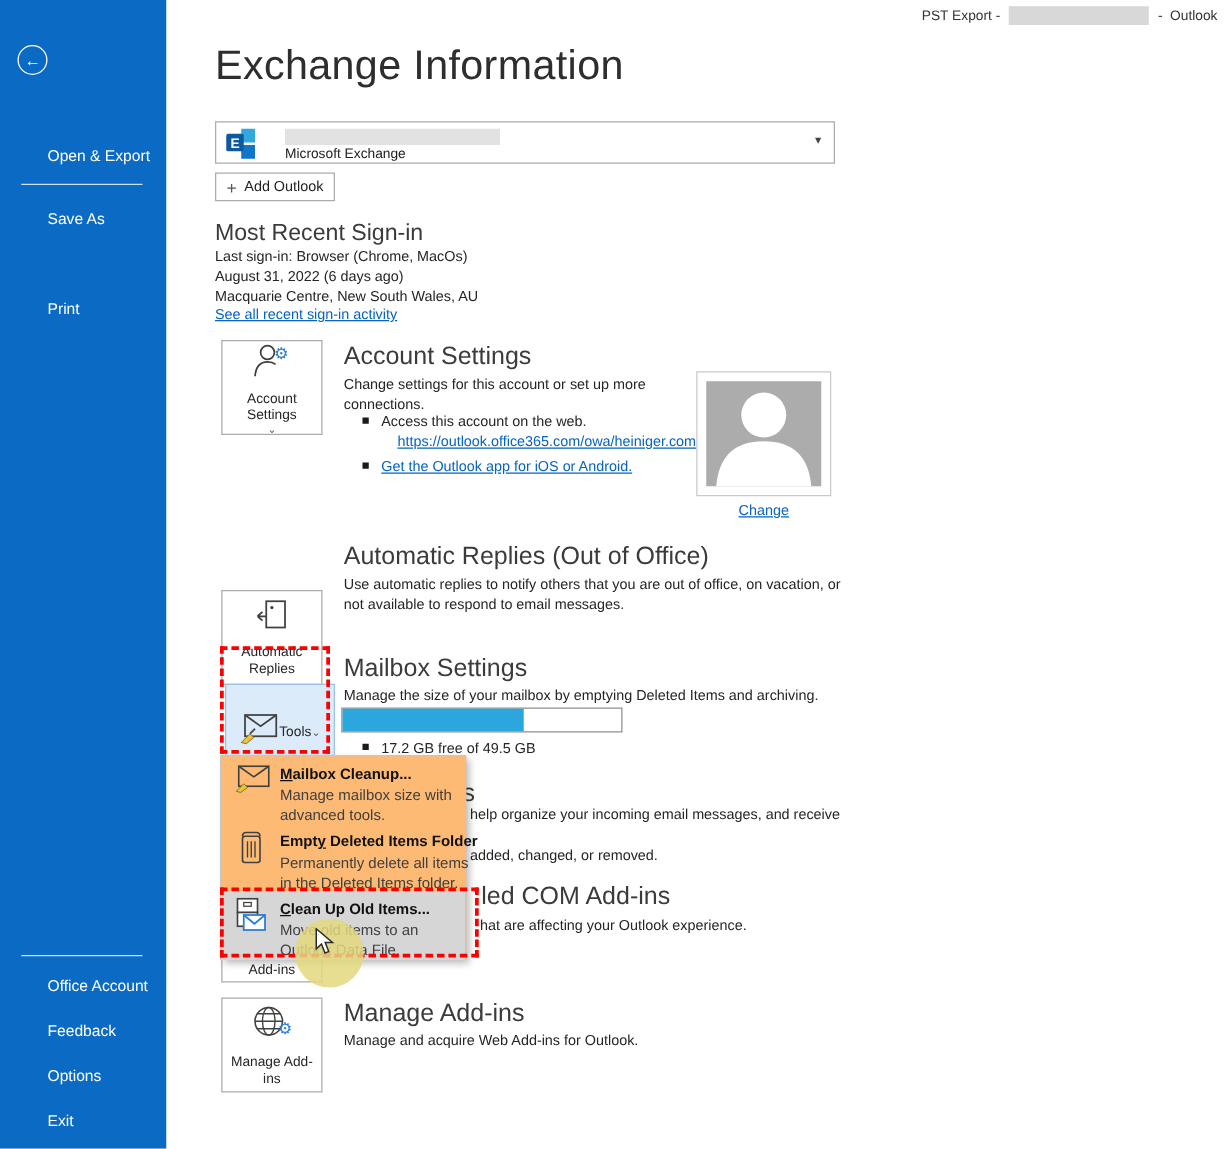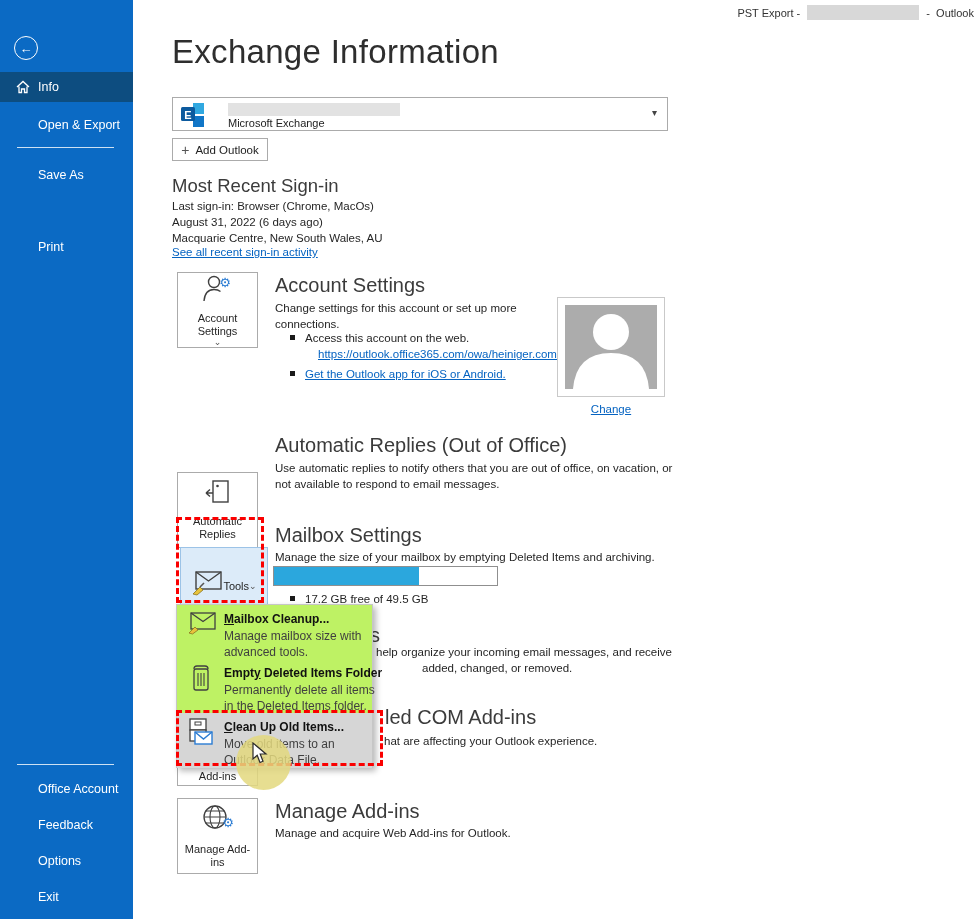--- a/index.html
+++ b/index.html
@@ -59,21 +59,21 @@
   
   .progress { position:absolute; left:273px; top:566px; width:225px; height:20px; border:1px solid #8f8f8f; background:#fff; }
   .progress .fill { height:100%; background:#2ba7dd; }
 
   
   .red-dash { position:absolute; border:3px dashed #fa0000; z-index:6; pointer-events:none; }
   .tools-btn { position:absolute; left:180px; top:547px; width:88px; height:78px; background:#dcebf9; border:1px solid #9cc3e7;
                display:flex; flex-direction:row; align-items:center; justify-content:center; font-size:11px; color:#262626; cursor:pointer; }
 
   
-  .menu { position:absolute; left:176px; top:604px; width:197px; height:164px; background:#bef264; border:1px solid #c6c6c6;
+  .menu { position:absolute; left:176px; top:604px; width:197px; height:164px; background:#fdba74; border:1px solid #c6c6c6;
           box-shadow:3px 3px 6px rgba(0,0,0,.28); z-index:5; }
   .menu-hl { position:absolute; left:0; top:108px; width:195px; height:55px; background:#d6d6d6; }
   .m-title { position:absolute; left:47px; font-size:12px; font-weight:bold; color:#111; white-space:nowrap; cursor:pointer; }
   .m-title .ak { text-decoration:underline; }
   .m-desc { position:absolute; left:47px; font-size:12px; color:#3f3f3f; line-height:16px; white-space:nowrap; }
   .m-ic { position:absolute; left:10px; }
 
   
   .com-btn { position:absolute; left:177px; top:712px; width:81px; height:74px; border:1px solid #ababab; background:#fff; z-index:1;
              display:flex; align-items:flex-end; justify-content:center; font-size:11px; color:#262626; padding-bottom:3px; cursor:pointer; }
@@ -95,28 +95,20 @@
     <span class="seg">PST Export - </span>
       <span class="redact-sm"></span>
       <span class="seg"> -  Outlook</span>
   </div>
 
   <nav class="sidebar">
     <div class="back-btn">
         <span>←</span>
       </div>
 
-    <div class="nav-item selected" style="top:72px;">
-      <span class="home-ic">
-        <svg width="16" height="16" viewBox="0 0 16 16">
-            <path d="M2 8 L8 2.5 L14 8 M4 7.5 V13.5 H6.5 V10 H9.5 V13.5 H12 V7.5" fill="none" stroke="#fff" stroke-width="1.3"></path>
-          </svg>
-      </span>
-      <span>Info</span>
-    </div>
     <div class="nav-item" style="top:110px;">
       <span>Open &amp; Export</span>
     </div>
 
     <div class="sb-divider" style="top:147px;"></div>
 
     <div class="nav-item" style="top:160px;">
       <span>Save As</span>
     </div>
     <div class="nav-item" style="top:232px;">
@@ -233,21 +225,21 @@
   <div class="body-text" style="left:275px; top:549px; white-space:nowrap;">Manage the size of your mailbox by emptying Deleted Items and archiving.</div>
   <div class="progress">
     <div class="fill" style="width: 65%;"></div>
   </div>
   <div class="body-text" style="left:290px; top:591px;">
     <span class="bullet-sq"></span><span>17.2 GB free of 49.5 GB</span>
   </div>
 
   <div class="frag-heading" style="left:370px; top:624px;">s</div>
   <div class="frag-text" style="left:376px; top:644px;">help organize your incoming email messages, and receive</div>
-  <div class="frag-text" style="left:376px; top:660px;margin-left:46px;">added, changed, or removed.</div>
+  <div class="frag-text" style="left:376px; top:677px;">added, changed, or removed.</div>
 
   <div class="frag-heading" style="left:385px; top:706px;">led COM Add-ins</div>
   <div class="frag-text" style="left:384px; top:733px;">hat are affecting your Outlook experience.</div>
 
   <div class="com-btn">
     <span>Add-ins</span>
   </div>
 
   <div class="menu">
     <div class="menu-hl"></div>

